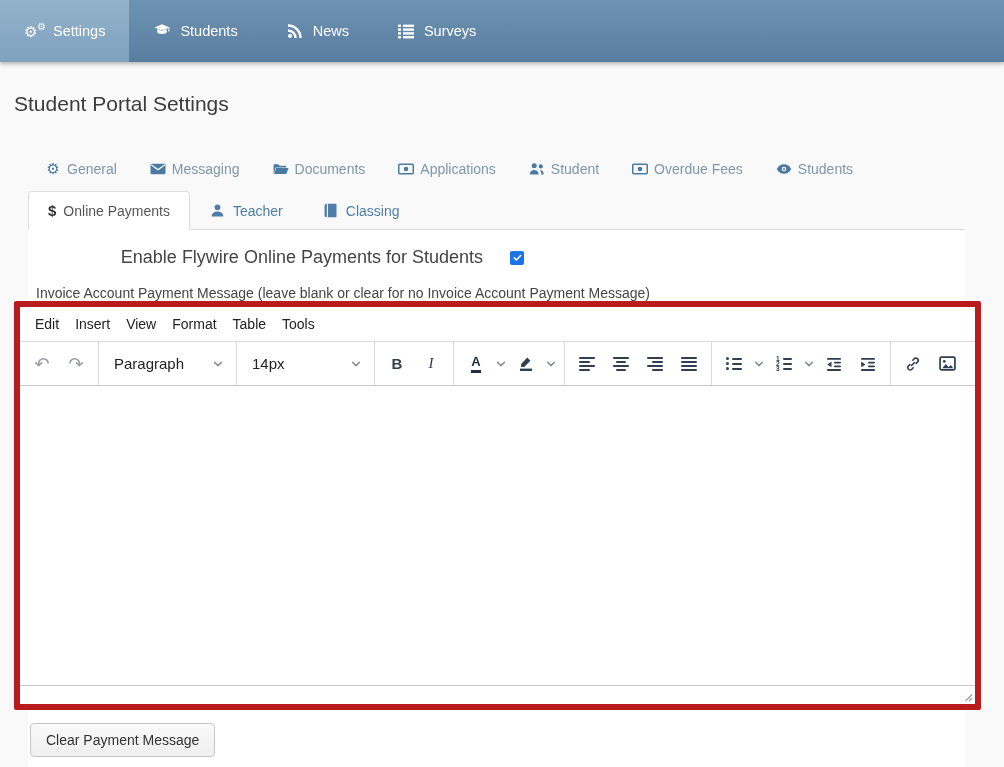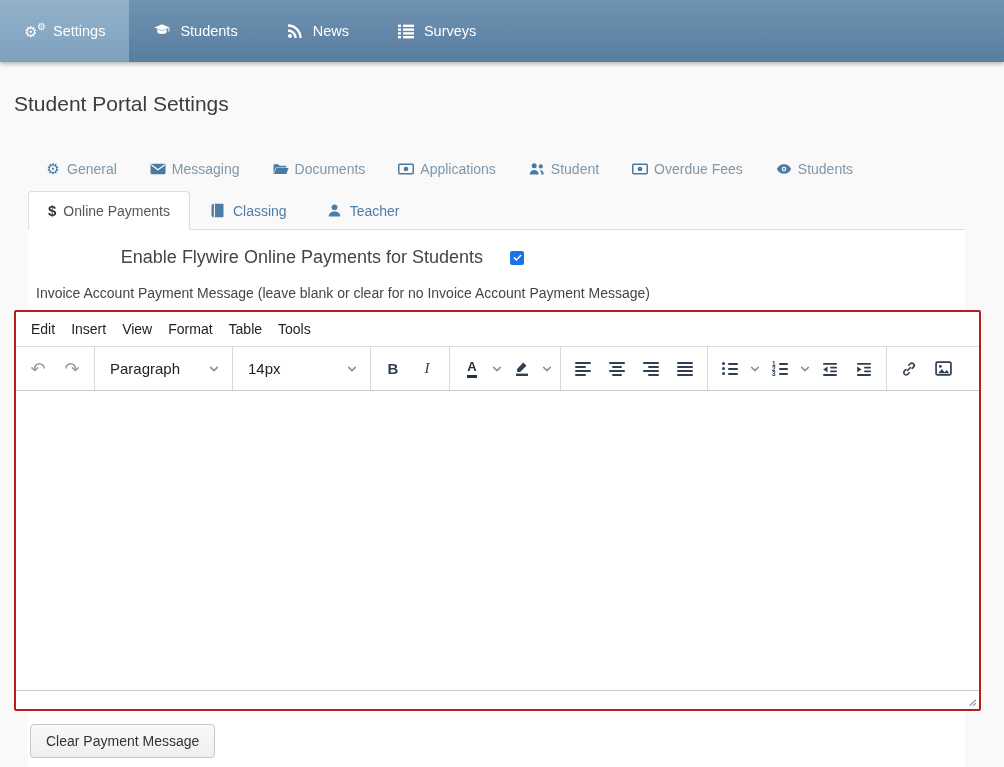--- a/index.html
+++ b/index.html
@@ -47,22 +47,22 @@
   .panel { margin-left: 28px; width: 937px; min-height: 538px; background: #fff; position: relative; }
 
   .enable-row { display: flex; align-items: center; padding-top: 17px; }
   .enable-label { width: 455px; text-align: right; font-size: 18px; color: #454545; }
   .checkbox { width: 14px; height: 14px; margin-left: 27px; border-radius: 2px;
     background: var(--checkbox_blue); display: flex; align-items: center; justify-content: center; cursor: pointer; }
 
   .msg-label { margin-top: 17px; font-size: 14px; color: #454545; margin-left: 8px; }
 
   
-  .editor { position: relative; left: -14px; width: 967px; margin-top: 9px;
-    background: #fff; border: 2px solid #b91c1c; border-radius: 2px; }
+  .editor { position: relative; left: -14px; width: 967px; 
+    background: #fff; border: 6px solid #b91c1c; border-radius: 2px; }
   .menubar { display: flex; padding: 4px 7px; }
   .menu-btn { padding: 5px 8px; font-size: 14px; color: #222; border-radius: 3px; cursor: pointer; }
   .toolbar { display: flex; align-items: stretch; height: 45px;
     border-top: 1px solid #dcdcdc; border-bottom: 1px solid #c9c9c9; }
   .tgroup { display: flex; align-items: center; padding: 0 5px; border-right: 1px solid #d9d9d9; }
   .tgroup:last-child { border-right: none; }
   .tbtn { width: 34px; height: 34px; display: flex; align-items: center; justify-content: center;
     border-radius: 3px; cursor: pointer; color: #2f3e50; }
   .tbtn.narrow { width: 16px; }
   .tbtn.disabled { color: #949ba3; }
@@ -207,35 +207,35 @@
   </div>
 </div>
 
 <div class="tabs2">
   <div class="t2 active">
     <span class="dollar">$</span>
     <span>Online Payments</span>
   </div>
   <div class="t2">
     <span class="ic">
+      <svg width="15" height="15" viewBox="0 0 16 16" fill="currentColor">
+          <circle cx="8" cy="4.6" r="3.1"></circle>
+          <path d="M1.8 14.4c0-3.4 2.8-5.3 6.2-5.3s6.2 1.9 6.2 5.3z"></path>
+        </svg>
+    </span>
+    <span>Teacher</span>
+  </div>
+  <div class="t2">
+    <span class="ic">
       <svg width="15" height="15" viewBox="0 0 16 16">
           <path d="M4 .8h9.6a.8.8 0 0 1 .8.8v12.8a.8.8 0 0 1-.8.8H4A2.4 2.4 0 0 1 1.6 12.8V3.2A2.4 2.4 0 0 1 4 .8z" fill="currentColor"></path>
           <path d="M4.7.8v14.4" stroke="#fff" stroke-width="1.1"></path>
         </svg>
     </span>
     <span>Classing</span>
-  </div>
-  <div class="t2">
-    <span class="ic">
-      <svg width="15" height="15" viewBox="0 0 16 16" fill="currentColor">
-          <circle cx="8" cy="4.6" r="3.1"></circle>
-          <path d="M1.8 14.4c0-3.4 2.8-5.3 6.2-5.3s6.2 1.9 6.2 5.3z"></path>
-        </svg>
-    </span>
-    <span>Teacher</span>
   </div>
 </div>
 
 <div class="panel">
 
   <div class="enable-row">
     <label class="enable-label">Enable Flywire Online Payments for Students</label>
     <div class="checkbox">
       <svg width="11" height="11" viewBox="0 0 14 14">
           <path d="M3 7.5l2.6 2.6L11 4.5" stroke="#fff" stroke-width="2" fill="none" stroke-linecap="round"></path>

